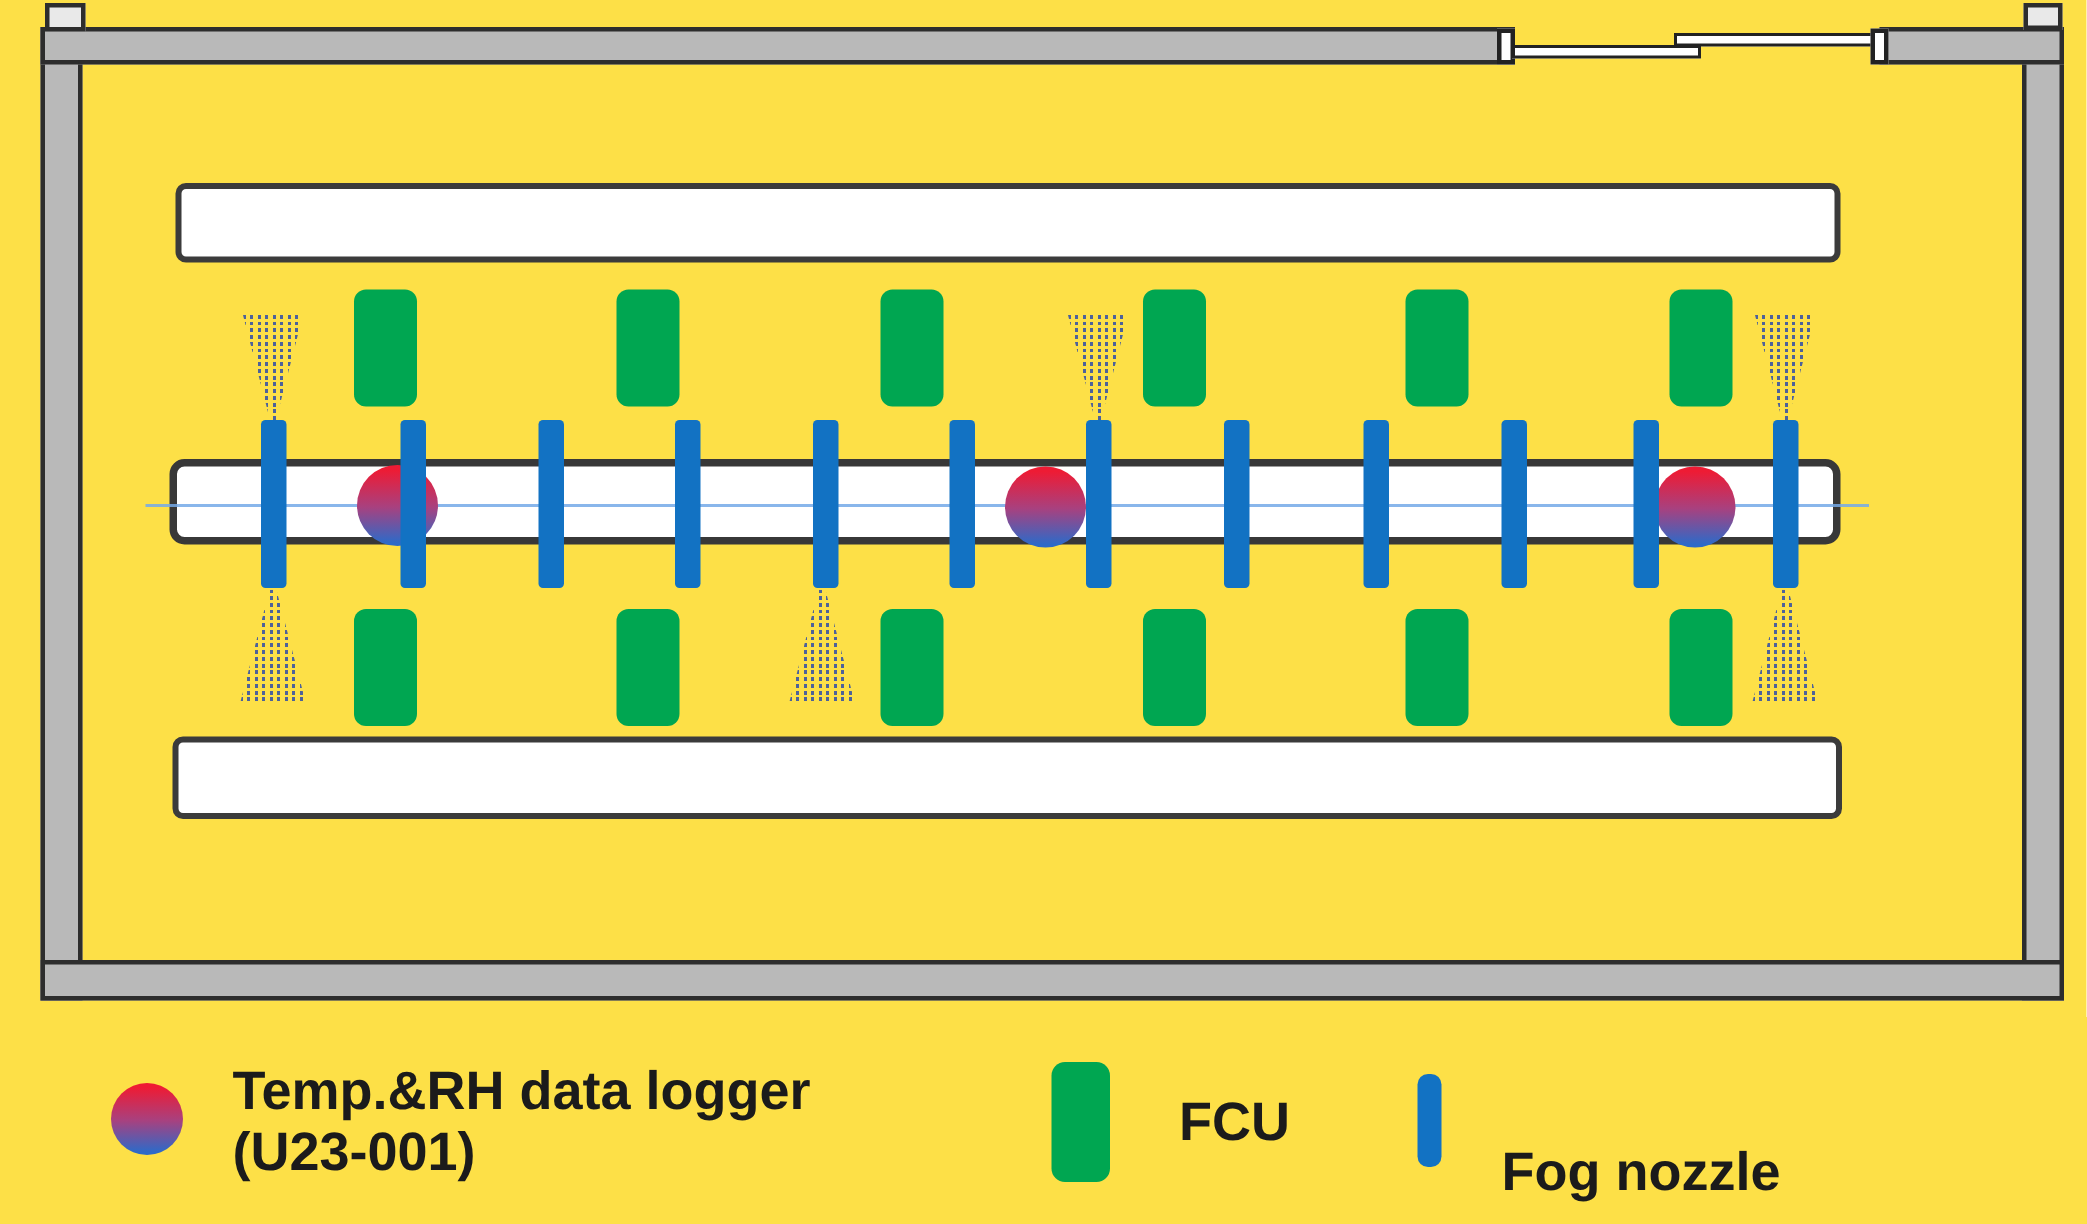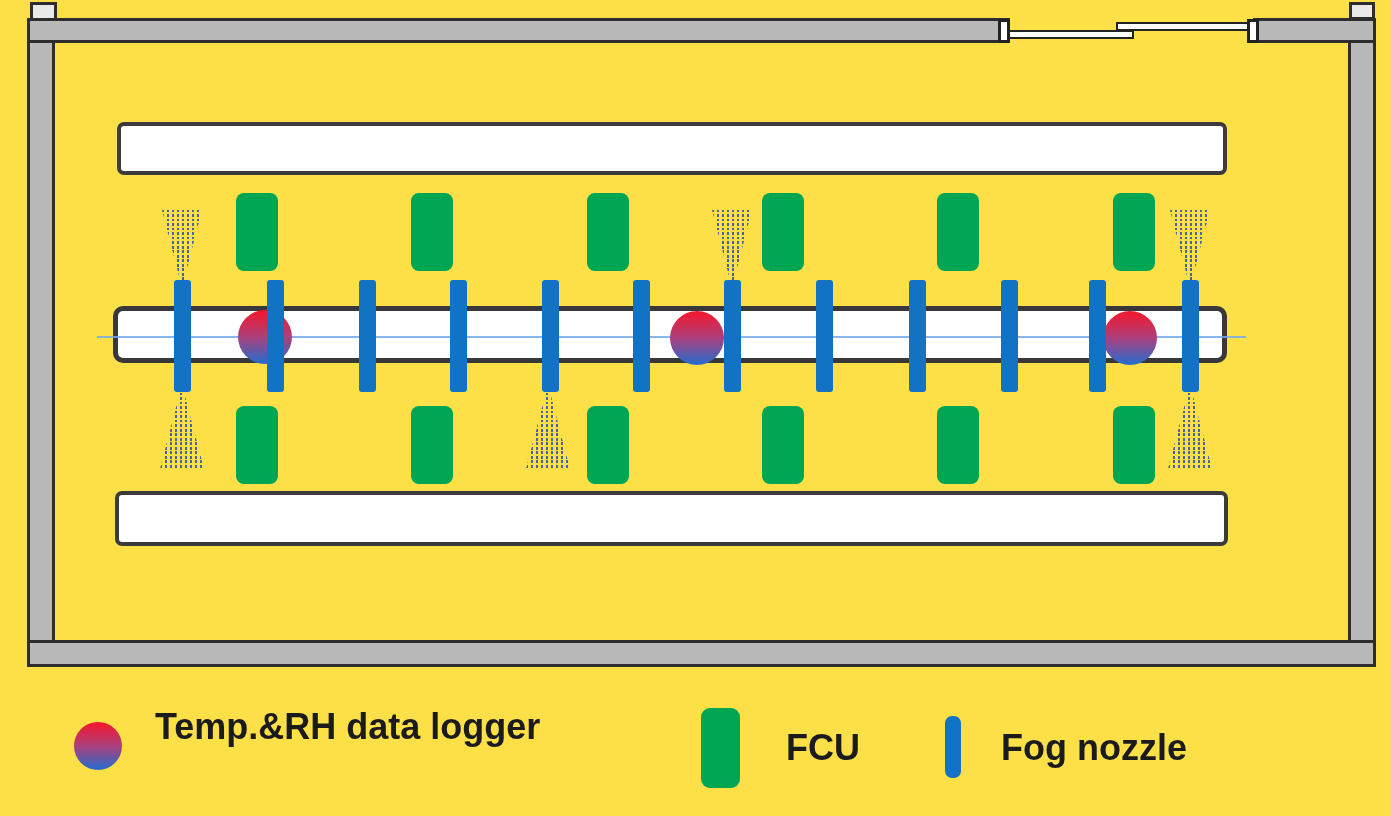--- a/index.html
+++ b/index.html
@@ -94,22 +94,23 @@
       <div class="nozzle" style="left: 909px; top: 280px; width: 17px; height: 112px; background: rgb(18, 114, 195);"></div>
       <div class="nozzle" style="left: 1001px; top: 280px; width: 17px; height: 112px; background: rgb(18, 114, 195);"></div>
       <div class="nozzle" style="left: 1089px; top: 280px; width: 17px; height: 112px; background: rgb(18, 114, 195);"></div>
       <div class="nozzle" style="left: 1182px; top: 280px; width: 17px; height: 112px; background: rgb(18, 114, 195);"></div>
     </div>
 
   <div>
     <div id="legend-logger-swatch" class="legend-swatch" style="left: 74px; top: 722px; background: linear-gradient(rgb(238, 27, 52) 6%, rgb(168, 65, 127) 52%, rgb(46, 106, 200) 96%);"></div>
     <div class="legend-label" style="left:155px; top:706px;">
       <div>Temp.&amp;RH data logger</div>
+      <div>(U23-001)</div>
     </div>
 
     <div id="legend-fcu-swatch" class="legend-swatch" style="left: 701px; top: 708px; background: rgb(0, 166, 81);"></div>
     <div class="legend-label" style="left:786px; top:727px;">FCU</div>
 
     <div id="legend-nozzle-swatch" class="legend-swatch" style="left: 945px; top: 716px; background: rgb(18, 114, 195);"></div>
-    <div class="legend-label" style="left:1001px; top:727px;">Fog nozzle</div>
+    <div class="legend-label" style="left:1001px; top:760px;">Fog nozzle</div>
   </div>
 
 </div>
 
 </body></html>

